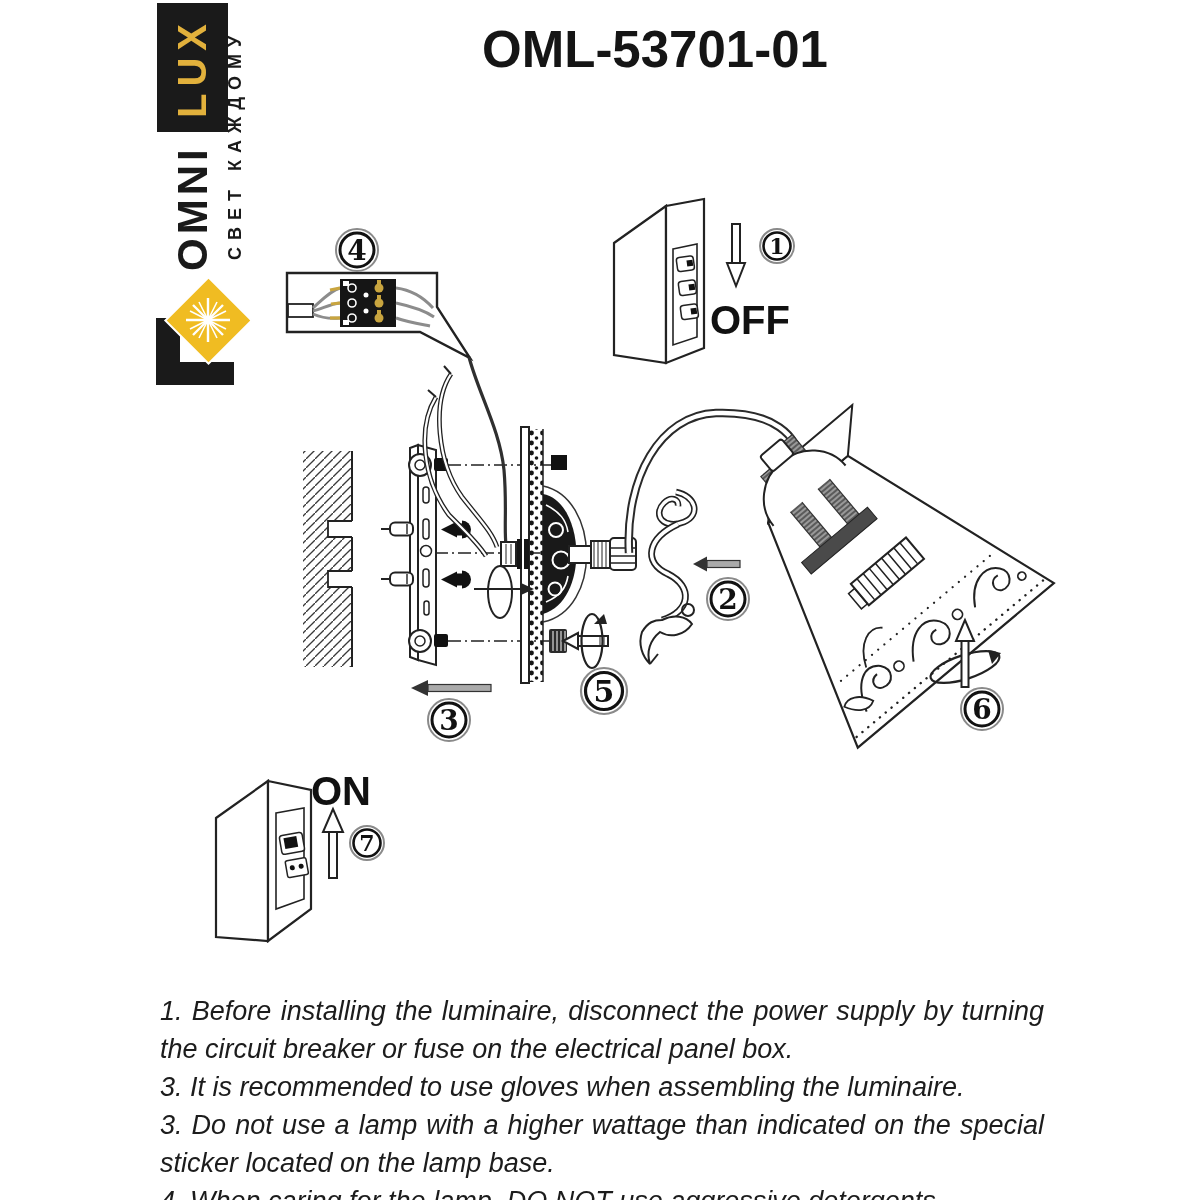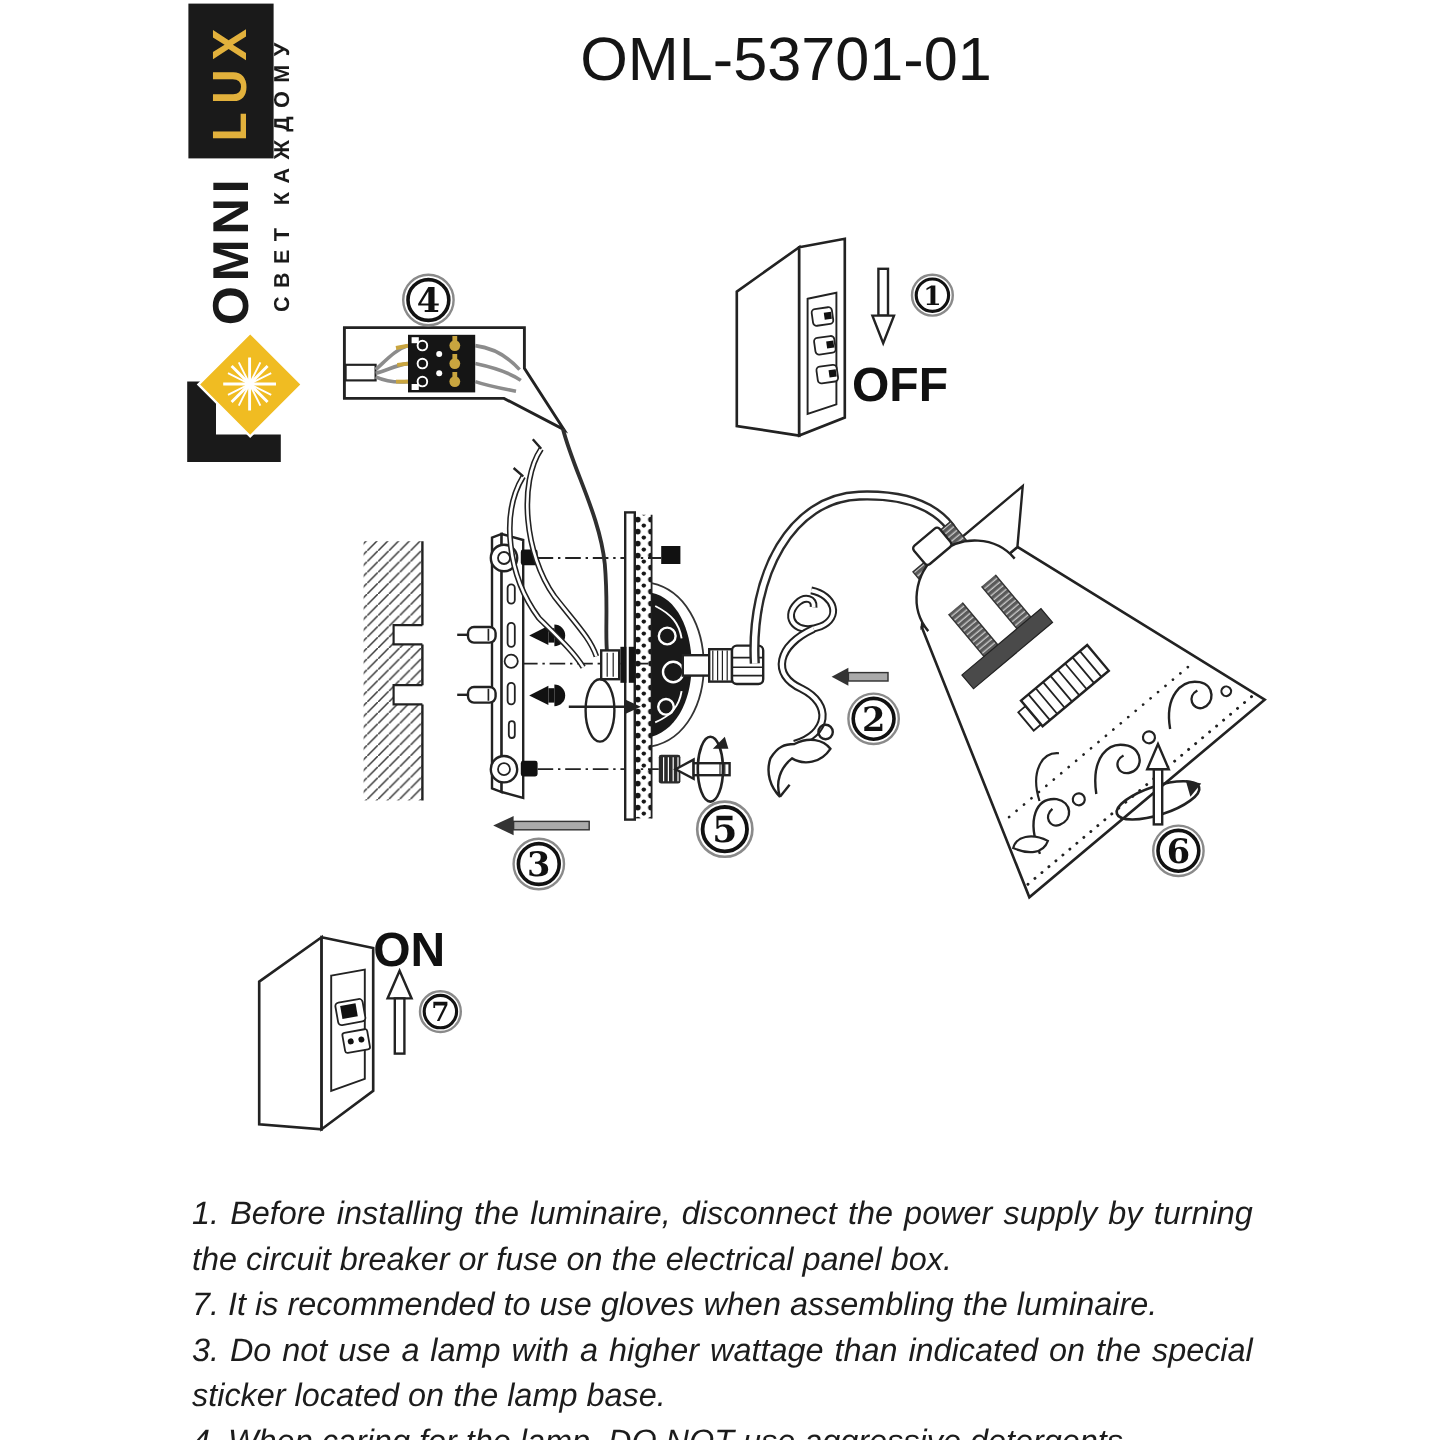--- a/index.html
+++ b/index.html
@@ -10,21 +10,21 @@
   
   .vtext{writing-mode:vertical-rl;transform:rotate(180deg);display:flex;align-items:center;justify-content:center;}
   .lux-box{left:157px;top:3px;width:71px;height:129px;background:var(--ink,#1a1a1a);
            display:flex;align-items:center;justify-content:center;}
   .lux-text{font-size:40px;font-weight:bold;letter-spacing:7px;color:var(--brand-yellow,#e2b13c);height:100%;}
   .omni-text{left:158px;top:133px;width:70px;height:150px;font-size:42px;font-weight:bold;
              letter-spacing:4px;color:var(--ink,#1a1a1a);}
   .tagline{left:222px;top:6px;width:26px;height:276px;font-size:18px;font-weight:bold;
            letter-spacing:7px;color:var(--ink,#1a1a1a);}
   
-  .title{left:445px;top:20px;width:420px;text-align:center;font-size:51px;font-weight:normal;
+  .title{left:445px;top:20px;width:420px;text-align:center;font-size:51px;font-weight:bold;
          letter-spacing:0px;color:#151515;white-space:nowrap;}
   
   .instructions{left:160px;top:992px;width:884px;font-size:27px;line-height:38px;
                 text-align:justify;color:#1c1c1c;}
   .instructions p{margin:0;font-style:italic;}
 </style>
 </head>
 <body>
 
 <div class="page">
@@ -343,18 +343,18 @@
 <div class="abs lux-box">
   <span class="vtext lux-text">LUX</span>
 </div>
 <div class="abs vtext omni-text">OMNI</div>
 <div class="abs vtext tagline">СВЕТ КАЖДОМУ</div>
 
 <div class="abs title">OML-53701-01</div>
 
 <div class="abs instructions">
   <p>1. Before installing the luminaire, disconnect the power supply by turning the circuit breaker or fuse on the electrical panel box.</p>
-  <p>7. It is recommended to use gloves when assembling the luminaire.</p>
+  <p>3. It is recommended to use gloves when assembling the luminaire.</p>
   <p>3. Do not use a lamp with a higher wattage than indicated on the special sticker located on the lamp base.</p>
   <p>4. When caring for the lamp, DO NOT use aggressive detergents.</p>
 </div>
 
 </div>
 
 </body></html>

